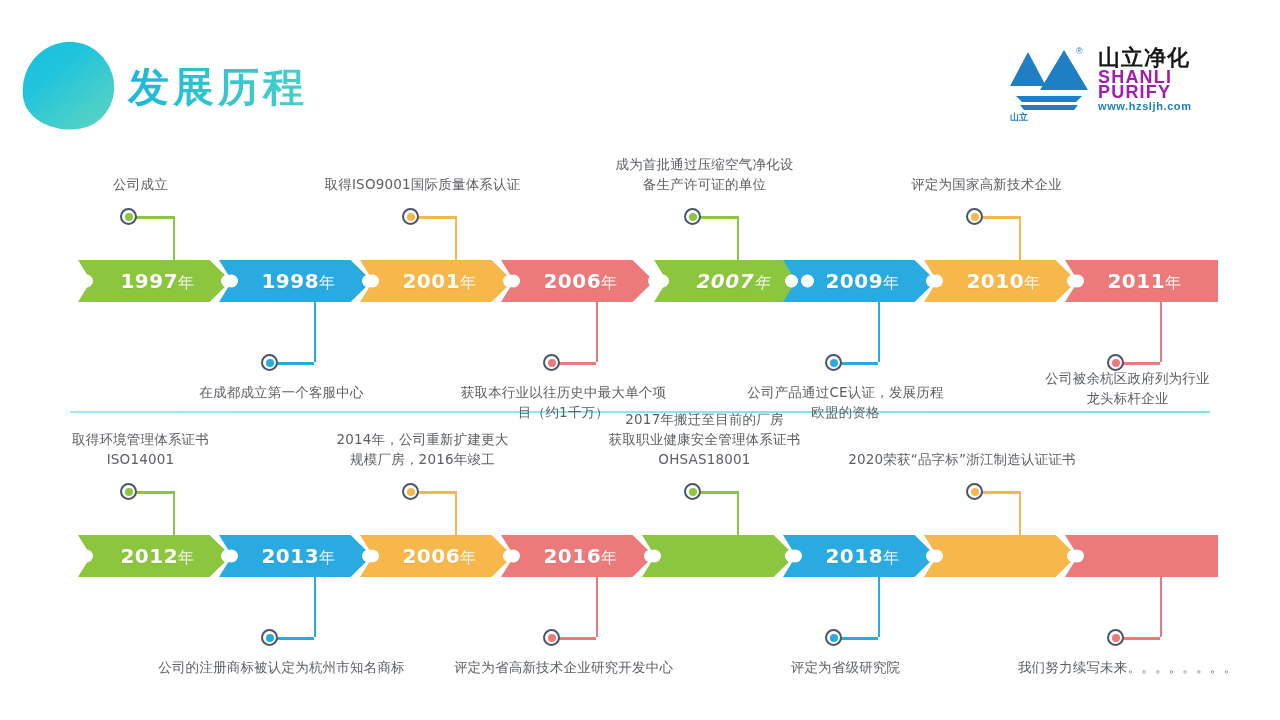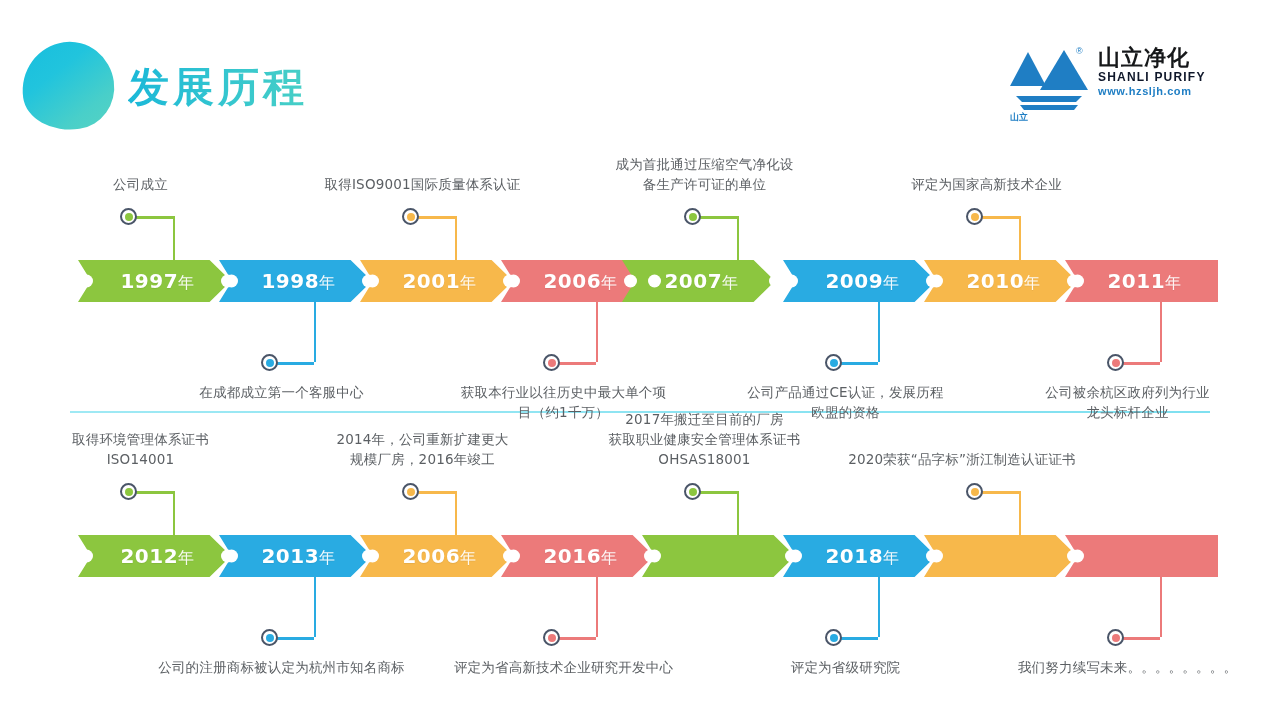--- a/index.html
+++ b/index.html
@@ -29,21 +29,21 @@
     font-family:"DejaVu Sans","Liberation Sans",sans-serif;
   }
 
   
   .logo{position:absolute;right:58px;top:46px;width:216px;height:76px;}
   .logo-mark{position:absolute;left:0;top:0;width:86px;height:70px;}
   .logo-sub{position:absolute;left:4px;bottom:-2px;font-size:9px;color:#1f7ec4;font-weight:bold;}
   .logo-txt{position:absolute;left:92px;top:0;width:126px;text-align:left;}
   .logo-cn{font-size:22px;font-weight:bold;color:#16181a;letter-spacing:1px;line-height:24px;
            font-family:"DejaVu Sans","Liberation Sans",sans-serif;}
-  .logo-en{font-size:12px;font-weight:bold;color:#0f172a;letter-spacing:1.2px;line-height:15px;}
+  .logo-en{font-size:18px;font-weight:bold;color:#a21caf;letter-spacing:1.2px;line-height:15px;}
   .logo-url{font-size:11px;font-weight:bold;color:#1f7ec4;letter-spacing:.6px;line-height:13px;}
   .logo-reg{position:absolute;left:70px;top:0px;font-size:9px;color:#1f7ec4;}
 
   
   .divider{position:absolute;left:70px;top:411px;width:1140px;height:2px;
            background:linear-gradient(90deg,#9fe9f4 0%,#8ee4f2 50%,#7fe0f0 100%);}
 
   
   .row{position:absolute;left:0;width:1280px;height:260px;}
   .row1{top:150px;}
@@ -149,21 +149,21 @@
           <span class="knob-l"></span>
           <span class="knob-r"></span>
           <div class="yr"><span>2001</span><span class="suf">年</span></div>
         </div>
         <div class="seg" style="left: 423px; width: 153px;">
           <div class="body" style="background: rgb(236, 122, 122);"></div>
           <span class="knob-l"></span>
           <span class="knob-r"></span>
           <div class="yr"><span>2006</span><span class="suf">年</span></div>
         </div>
-        <div class="seg" style="left: 544px; width: 153px;">
+        <div class="seg" style="left: 576px; width: 153px; font-style: italic;">
           <div class="body" style="background: rgb(140, 198, 63);"></div>
           <span class="knob-l"></span>
           <span class="knob-r"></span>
           <div class="yr"><span>2007</span><span class="suf">年</span></div>
         </div>
         <div class="seg" style="left: 705px; width: 153px;">
           <div class="body" style="background: rgb(41, 171, 226);"></div>
           <span class="knob-l"></span>
           <span class="knob-r"></span>
           <div class="yr"><span>2009</span><span class="suf">年</span></div>
@@ -239,21 +239,21 @@
         <i style="background: rgb(247, 184, 75);"></i>
       </div>
       <div class="cap above" style="width: 250px; left: 861.5px; top: 44px;">评定为国家高新技术企业</div>
       <div class="elbow" style="left: 0px; top: 0px; width: 1280px; height: 260px;">
         <div class="h" style="background: rgb(236, 122, 122); left: 1115px; width: 44.5px; top: 212px;"></div>
         <div class="v" style="background: rgb(236, 122, 122); left: 1159.5px; top: 152px; height: 60px;"></div>
       </div>
       <div class="node" style="left: 1107px; top: 204px;">
         <i style="background: rgb(236, 122, 122);"></i>
       </div>
-      <div class="cap" style="width: 250px; left: 1002.5px; top: 232px;">公司被余杭区政府列为行业
+      <div class="cap" style="width: 250px; left: 1002.5px; top: 218px;">公司被余杭区政府列为行业
 龙头标杆企业</div>
     </div>
   <div class="row row2">
     <div class="band">
         <div class="seg" style="left: 0px; width: 153px;">
           <div class="body" style="background: rgb(140, 198, 63);"></div>
           <span class="knob-l"></span>
           <span class="knob-r"></span>
           <div class="yr"><span>2012</span><span class="suf">年</span></div>
         </div>

